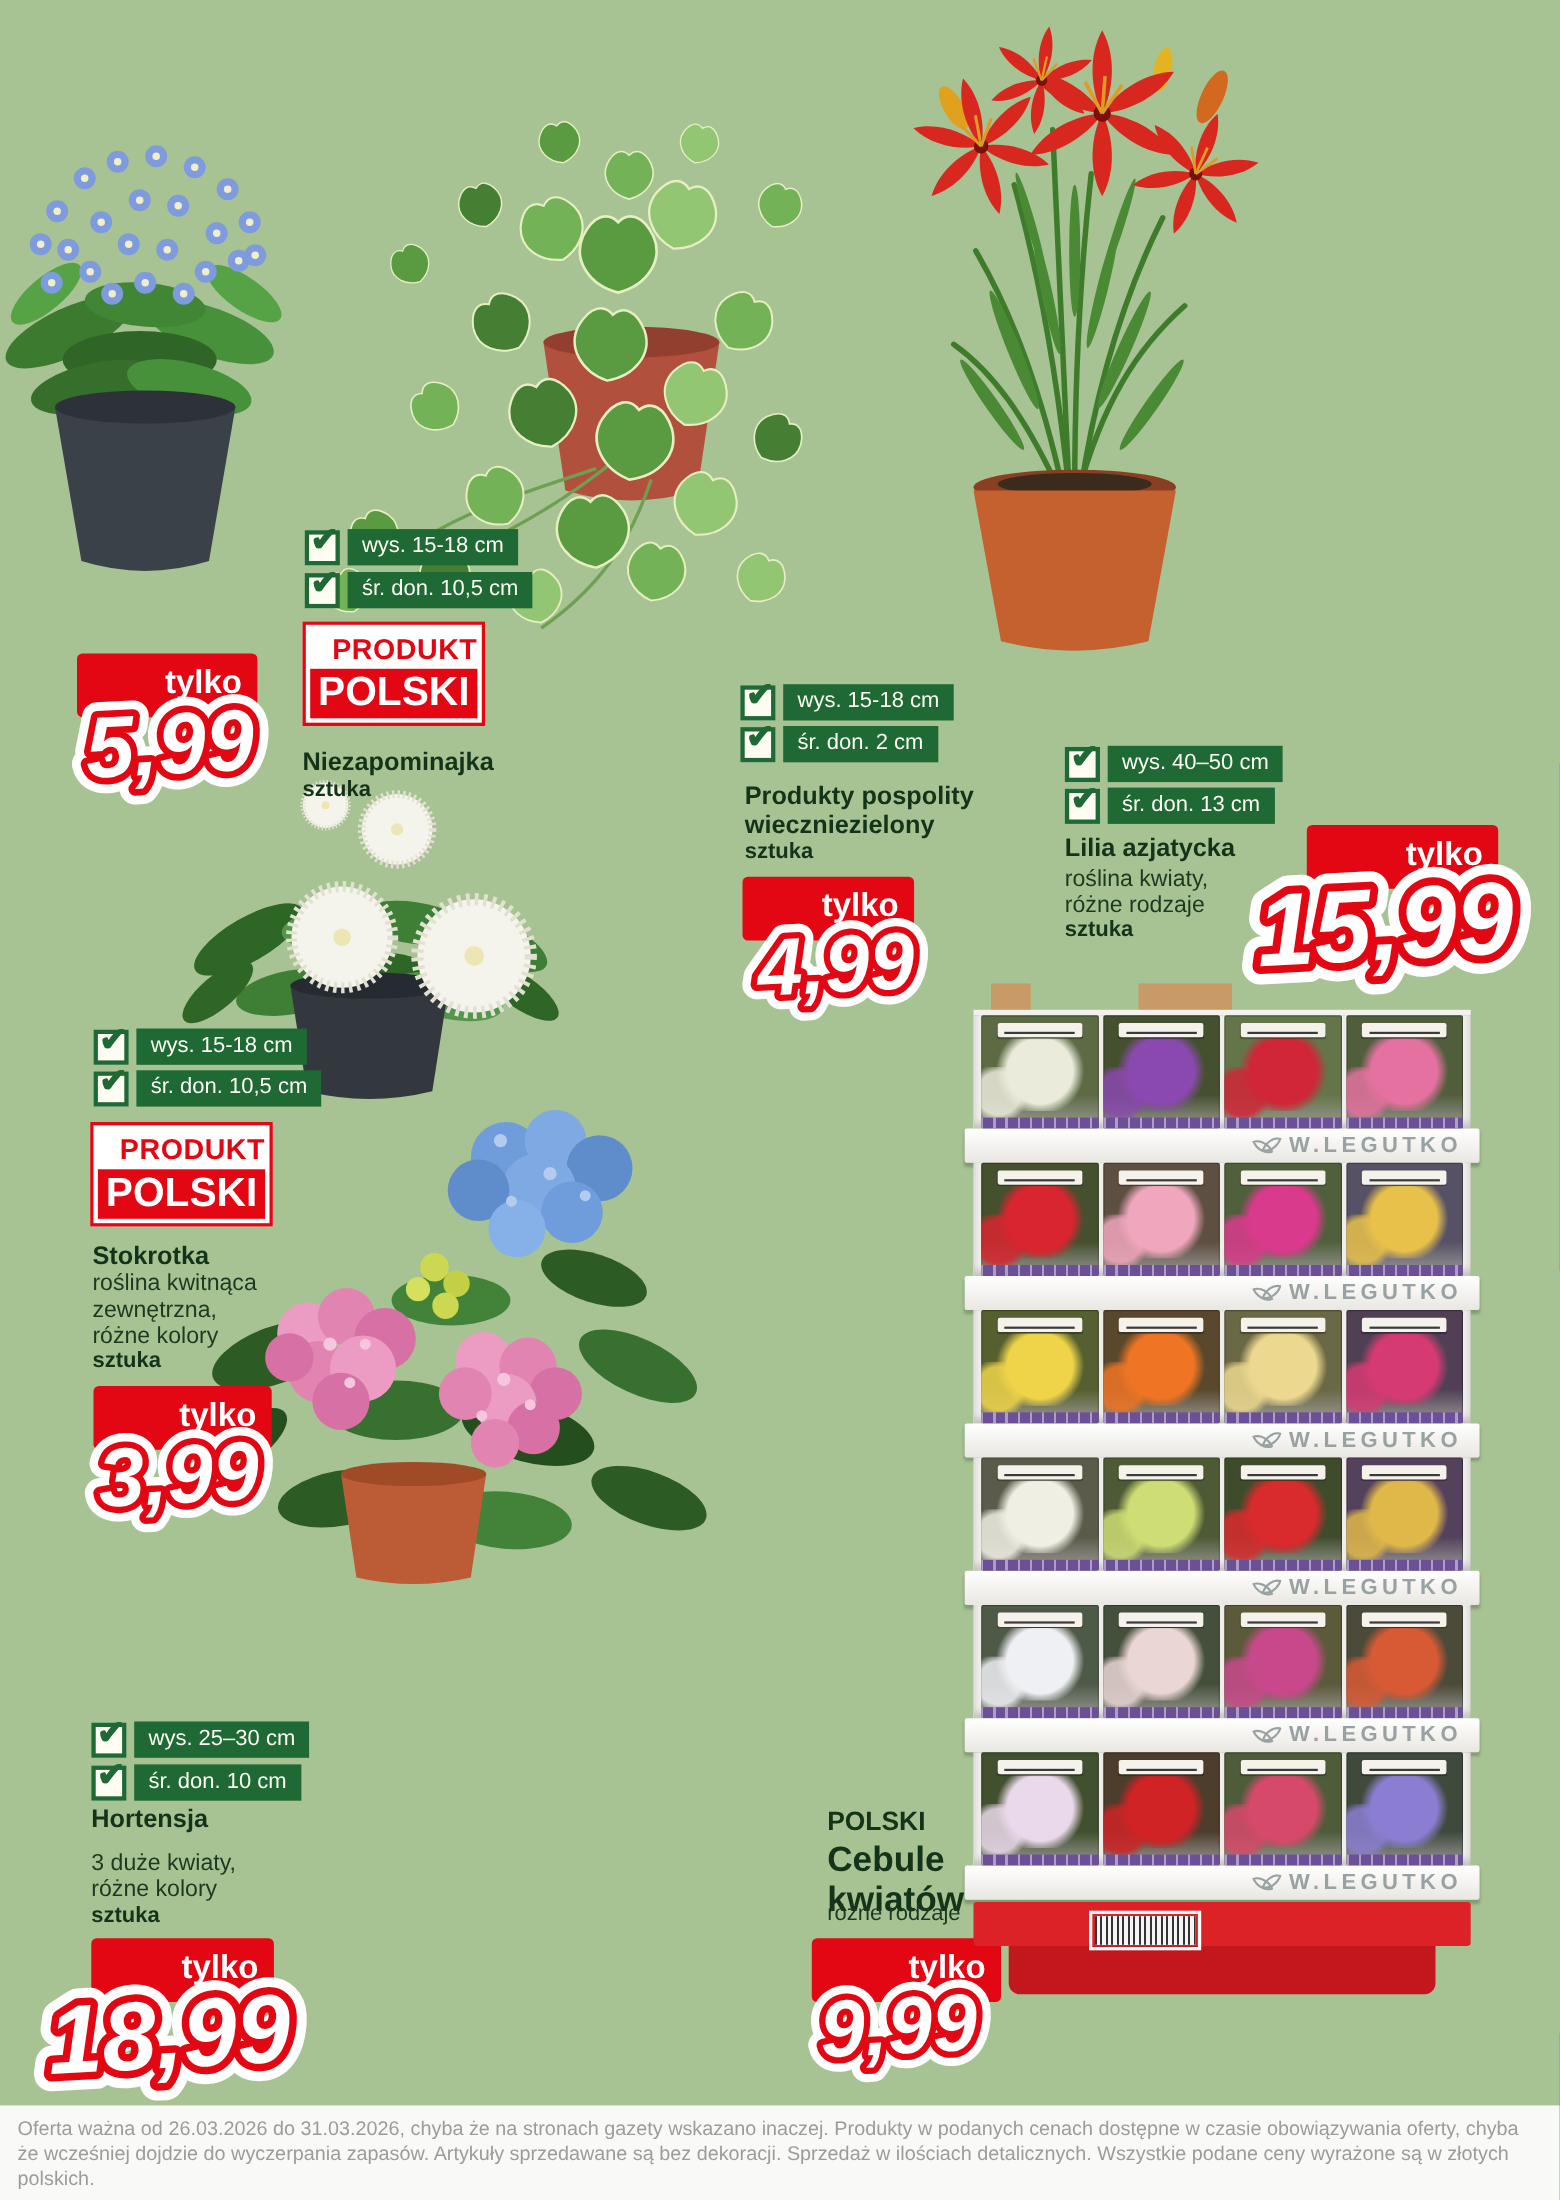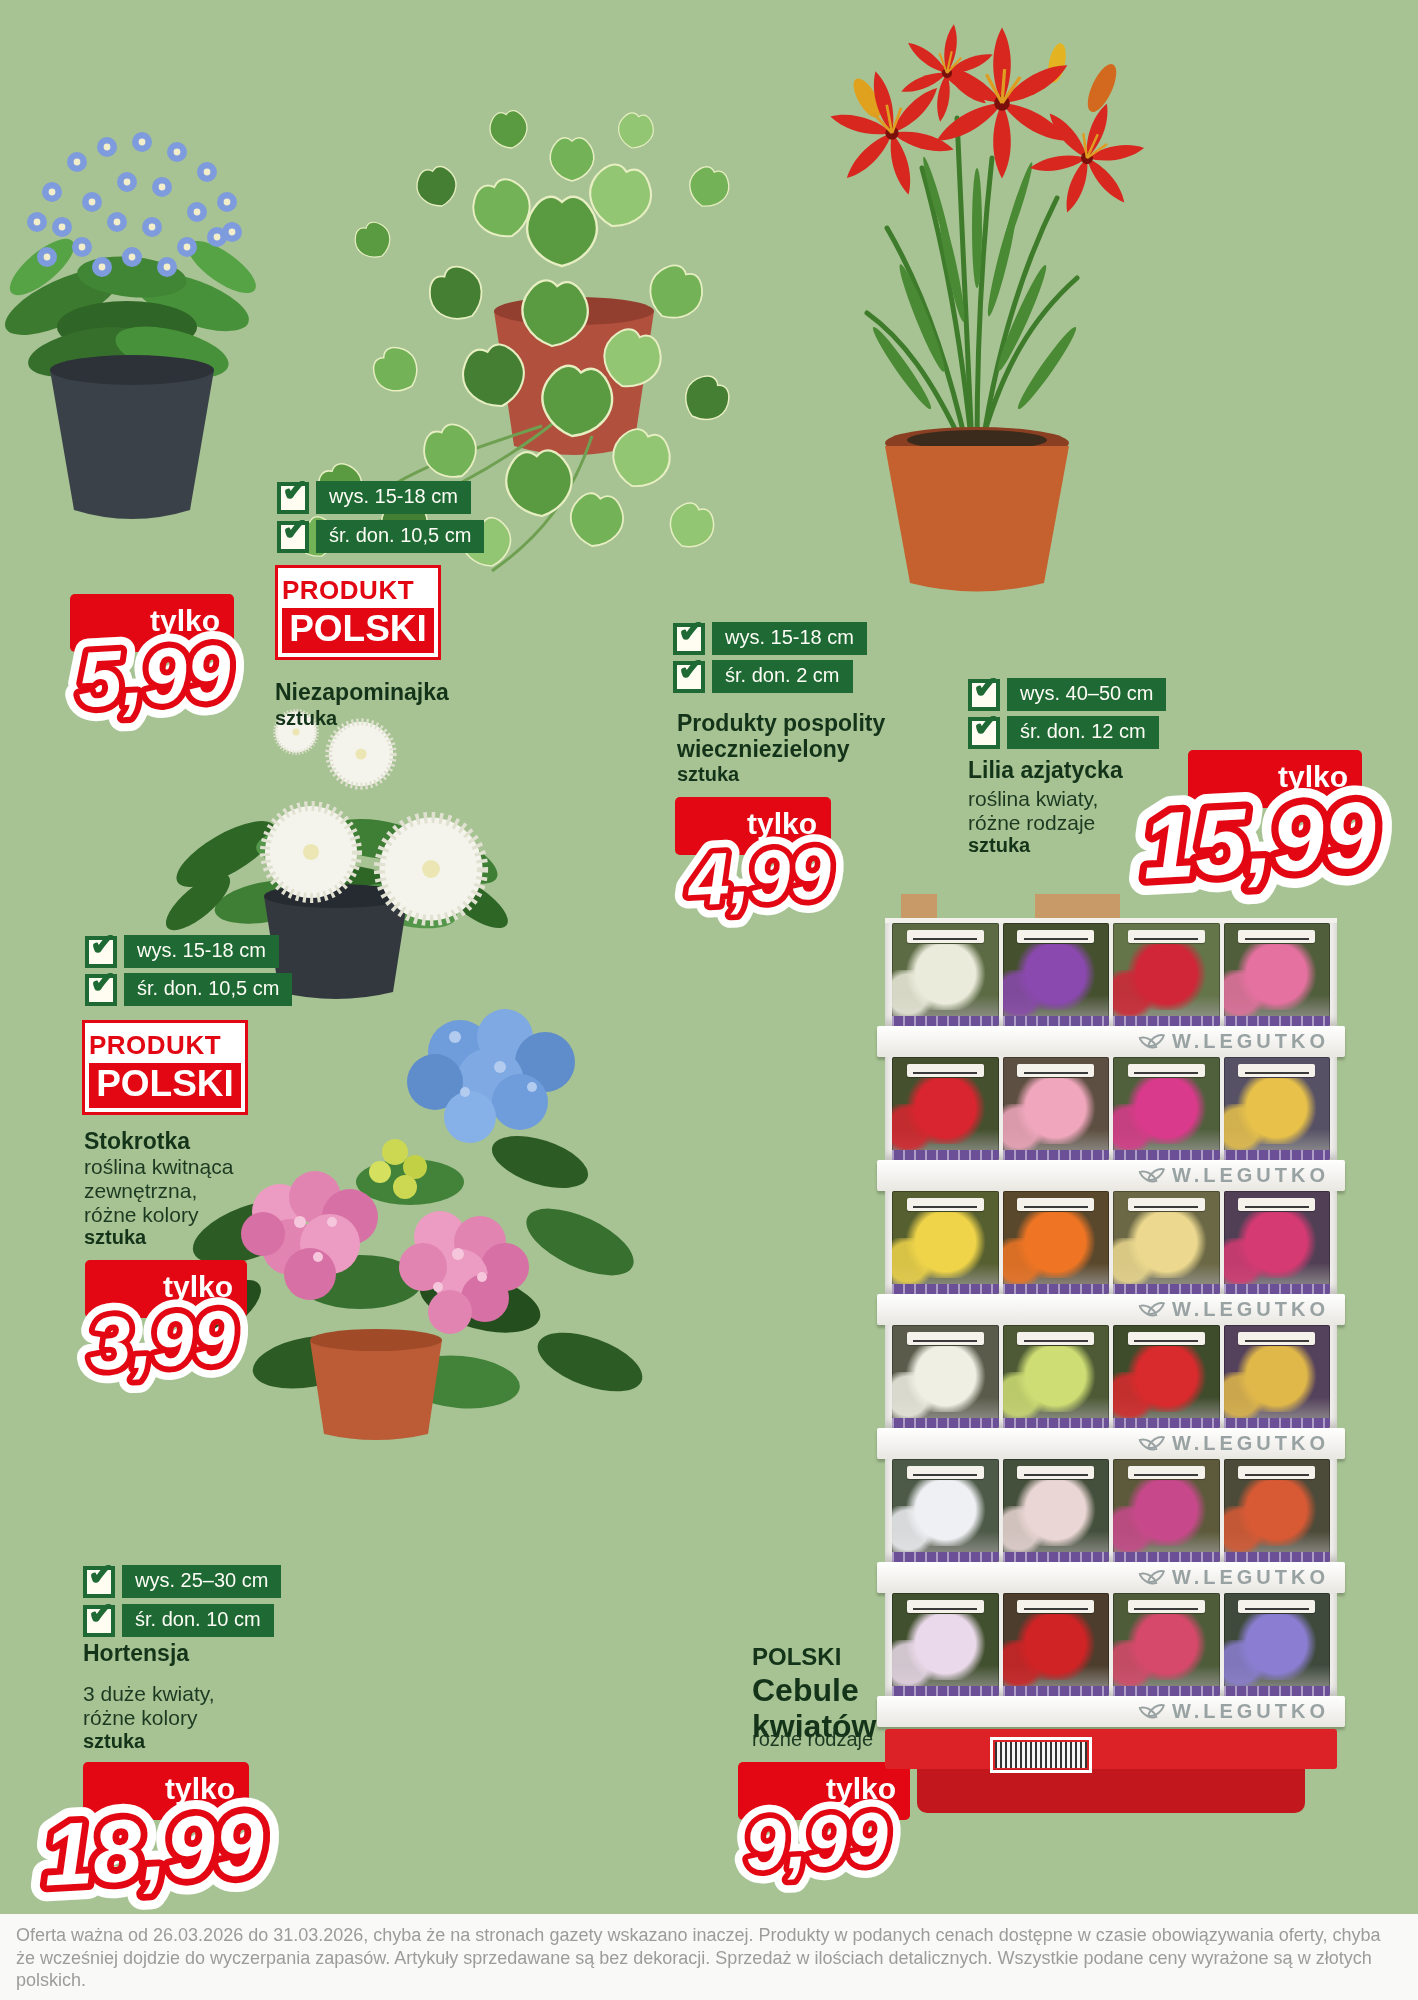--- a/index.html
+++ b/index.html
@@ -9,21 +9,21 @@
   svg.photo{position:absolute;overflow:visible;}
 
   
   .badge{position:absolute;display:flex;align-items:flex-start;gap:7px;}
   .cb{width:24px;height:24px;background:#fffdf2;border:4px solid #1e6934;position:relative;flex:none;margin-top:1px;}
   .ck{position:absolute;left:1px;top:-11px;font-size:31px;line-height:1;color:#1e6934;font-weight:bold;}
   .bl{background:#1e6934;color:#fdfdf5;font-size:20px;padding:4px 13px 6px;white-space:nowrap;}
 
   
   .pp{position:absolute;border:3px solid #e30613;background:#fff;padding:4px;width:152px;}
-  .pp-top{color:#e30613;font-weight:800;font-size:26px;text-align:left;padding:3px 0 2px;letter-spacing:.5px;}
+  .pp-top{color:#e30613;font-weight:800;font-size:26px;text-align:right;padding:3px 0 2px;letter-spacing:.5px;}
   .pp-bot{background:#e30613;color:#fff;font-weight:800;font-size:37px;text-align:center;padding:2px 0 6px;line-height:1;}
 
   
   .pname{position:absolute;font-weight:700;font-size:23px;color:#14341a;line-height:1.13;white-space:pre-line;}
   .pdesc{position:absolute;font-size:21px;color:#1c3a21;line-height:1.14;white-space:pre-line;}
   .punit{position:absolute;font-weight:700;font-size:20px;color:#14341a;}
 
   
   .ptag{position:absolute;}
   .tylko{background:#e30613;color:#fff;font-weight:700;font-size:30px;text-align:right;
@@ -363,21 +363,21 @@
   <div class="badge" style="left:968px;top:678px">
     <span class="cb">
         <span class="ck">✔</span>
       </span>
     <span class="bl">wys. 40–50 cm</span>
   </div>
   <div class="badge" style="left:968px;top:716px">
     <span class="cb">
         <span class="ck">✔</span>
       </span>
-    <span class="bl">śr. don. 12 cm</span>
+    <span class="bl">śr. don. 13 cm</span>
   </div>
   <div class="pname" style="left:968px;top:757px">Lilia azjatycka</div>
   <div class="pdesc" style="left:968px;top:787px">roślina kwiaty,
 różne rodzaje</div>
   <div class="punit" style="left:968px;top:834px">sztuka</div>
   <div class="ptag" style="left:1126px;top:750px;width:270px">
     <div class="tylko" style="margin-left:62px;width:160px">tylko</div>
     <svg class="pnum" style="width:267px" viewBox="0 0 240 95">
       <text class="pn-o" x="120" y="74">15,99</text>
       <text class="pn-i" x="120" y="74">15,99</text>

